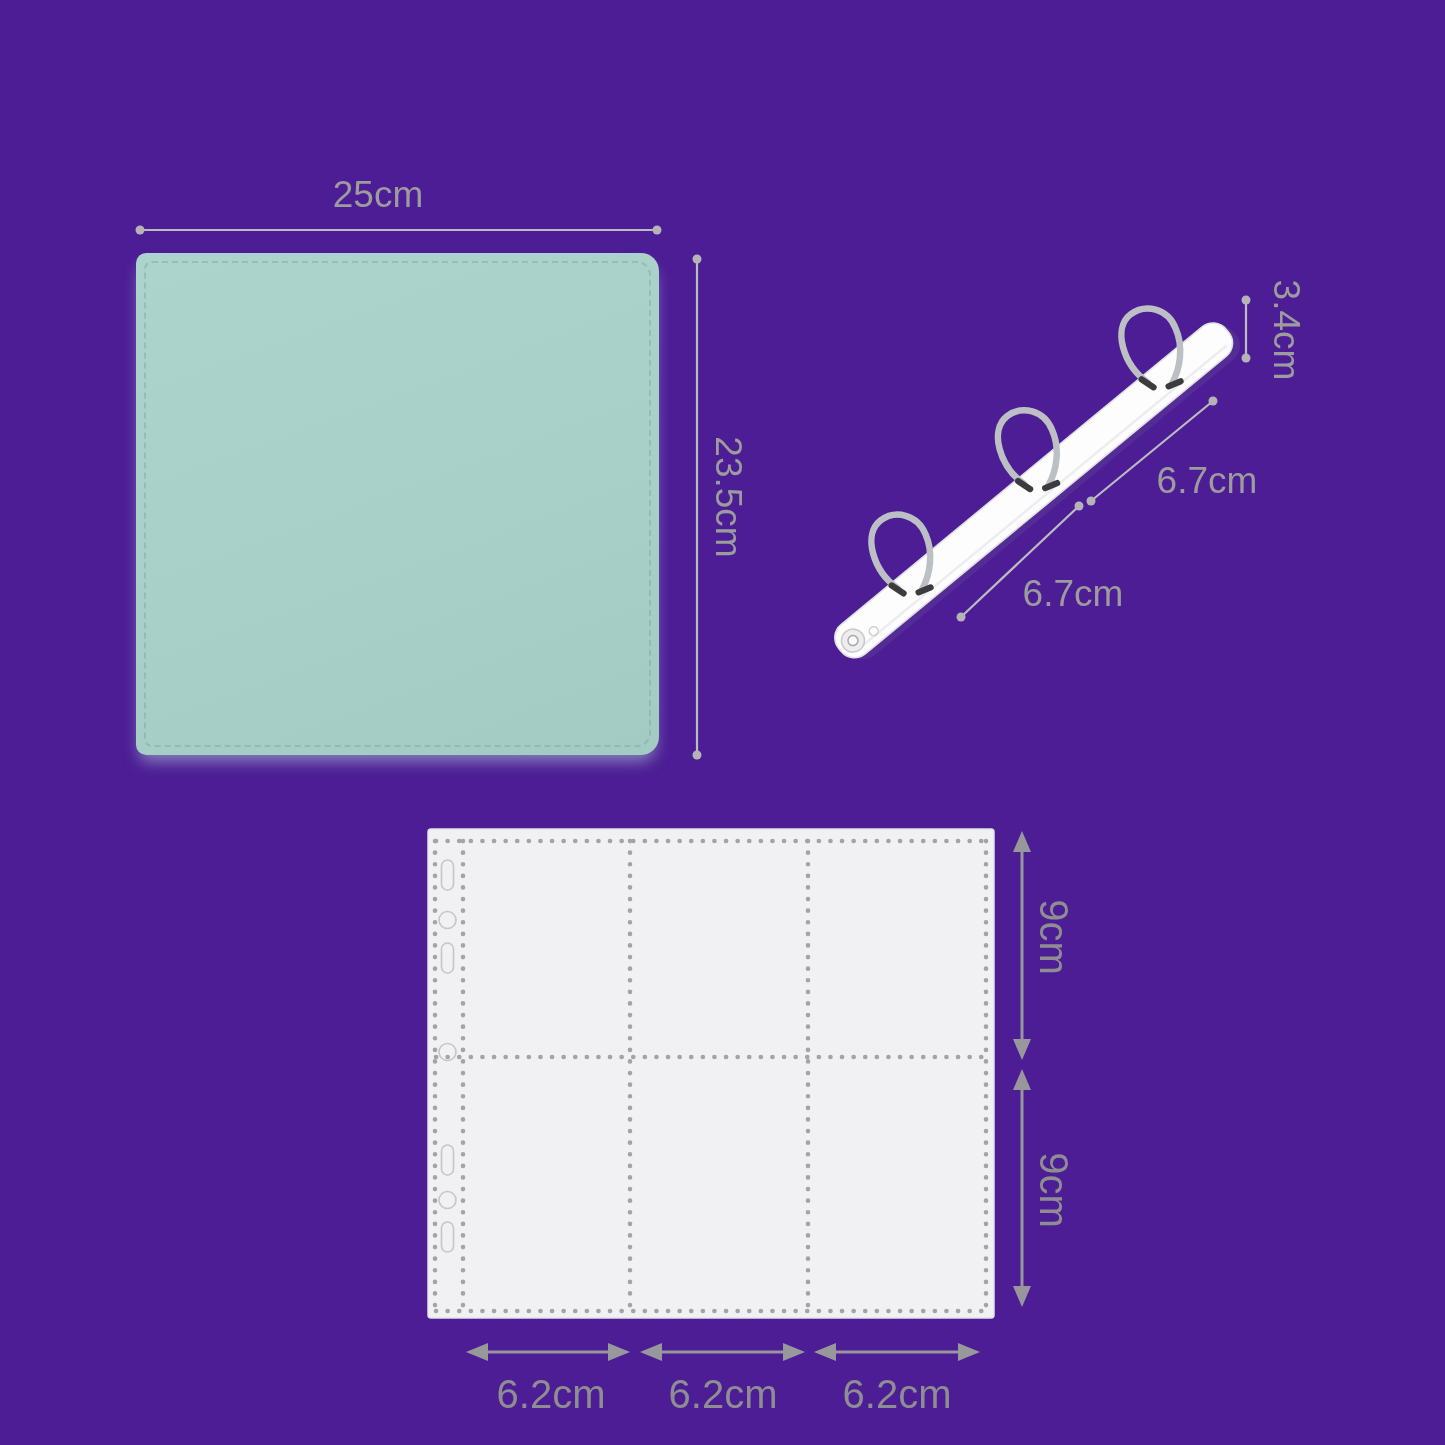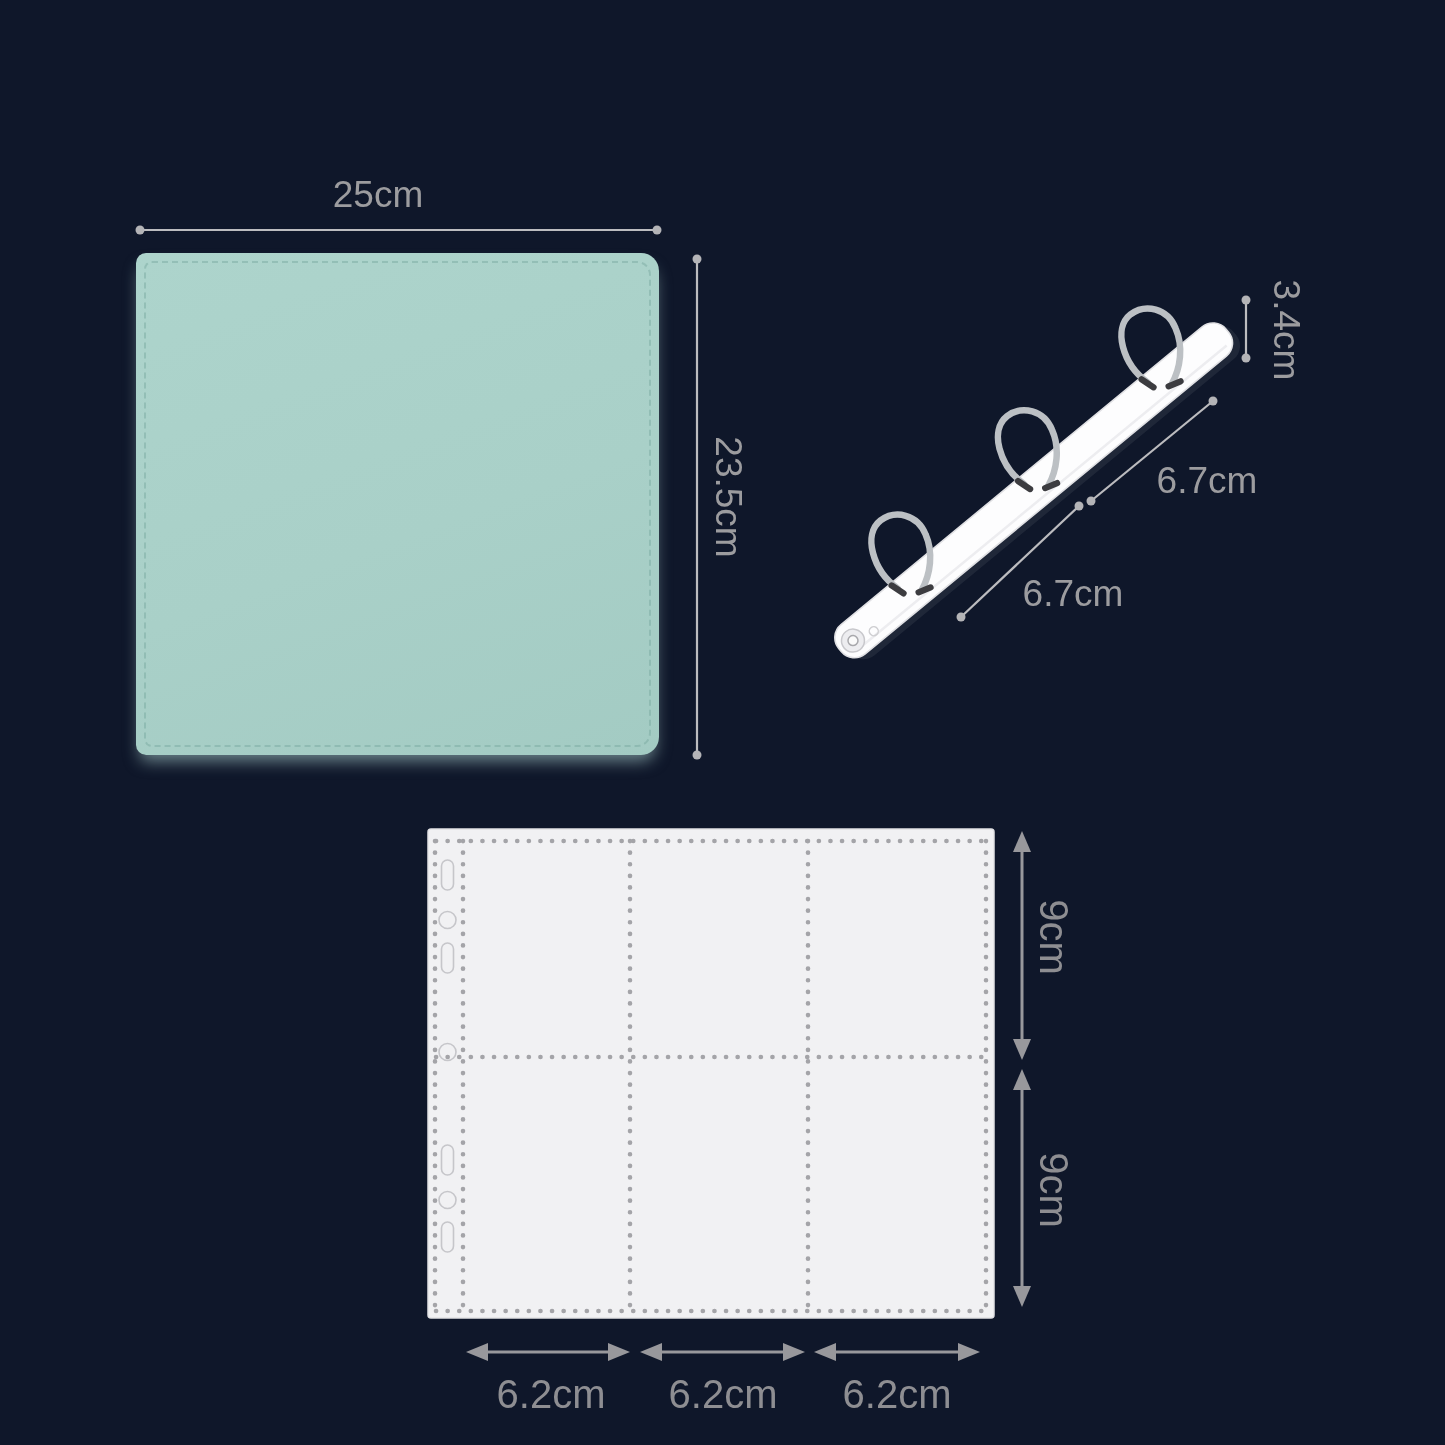--- a/index.html
+++ b/index.html
@@ -1,19 +1,19 @@
 <!DOCTYPE html>
 <html><head>
 <meta charset="utf-8">
 <style>
   html,body{margin:0;padding:0;background:#ffffff;}
   .canvas{
     position:relative;
     width:1445px;height:1445px;
-    background:#0f172a;
+    background:#4c1d95;
     overflow:hidden;
     font-family:"Liberation Sans", sans-serif;
   }
   .binder-cover{
     position:absolute;
     left:136px;top:253px;width:523px;height:502px;
     background:linear-gradient(160deg,#add4cc 0%,#a9d0c8 55%,#a3cbc3 100%);
     border-radius:10px 18px 18px 10px;
     box-shadow:0 10px 16px -4px rgba(186,224,220,0.55);
   }

